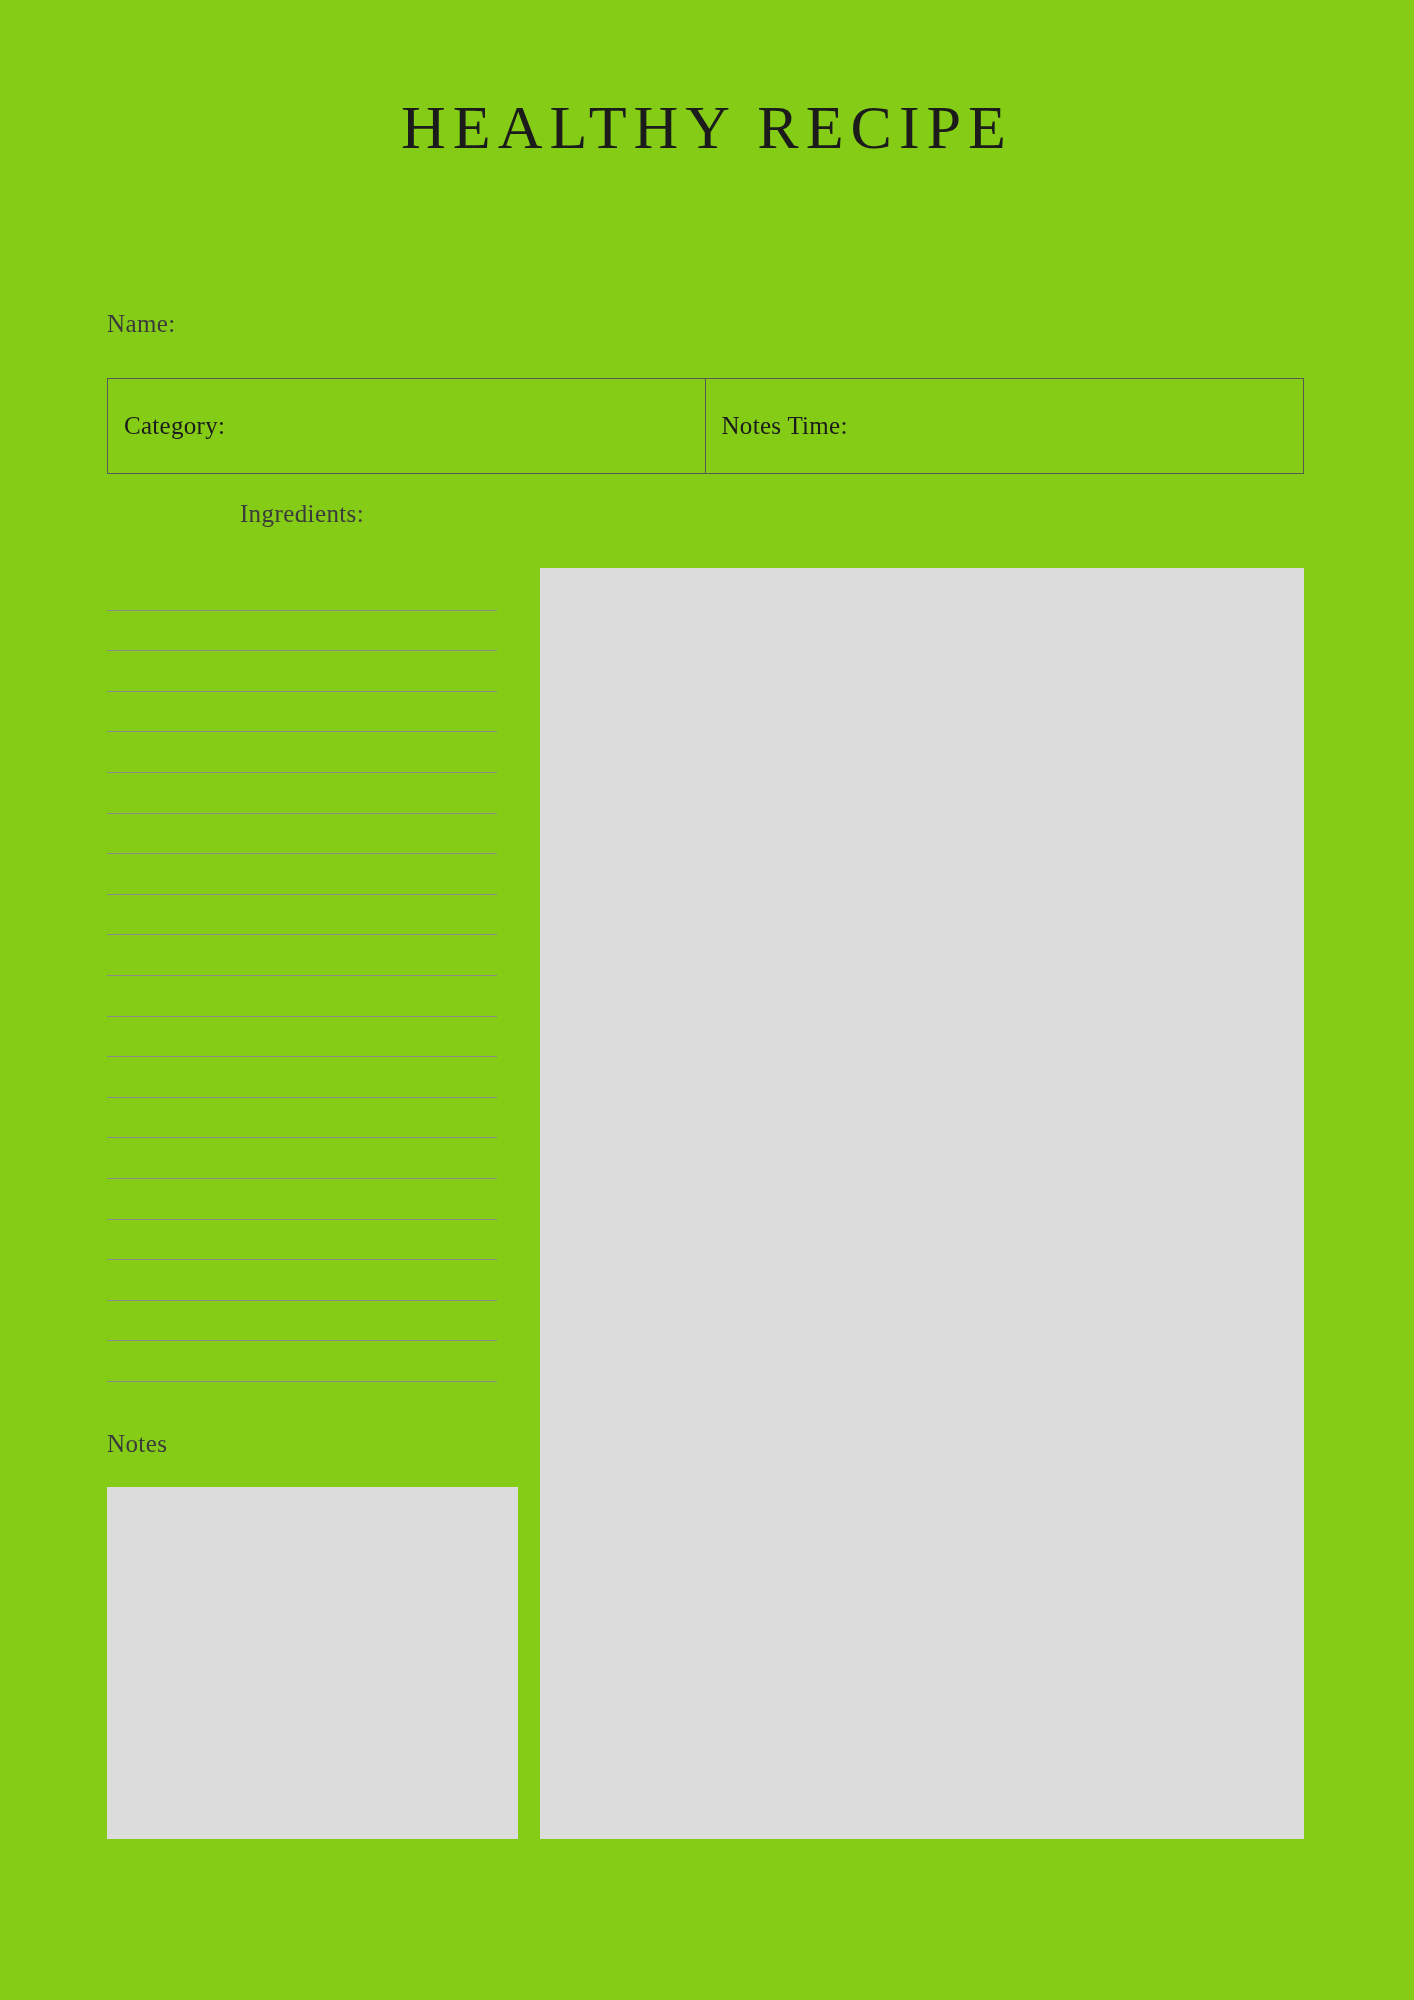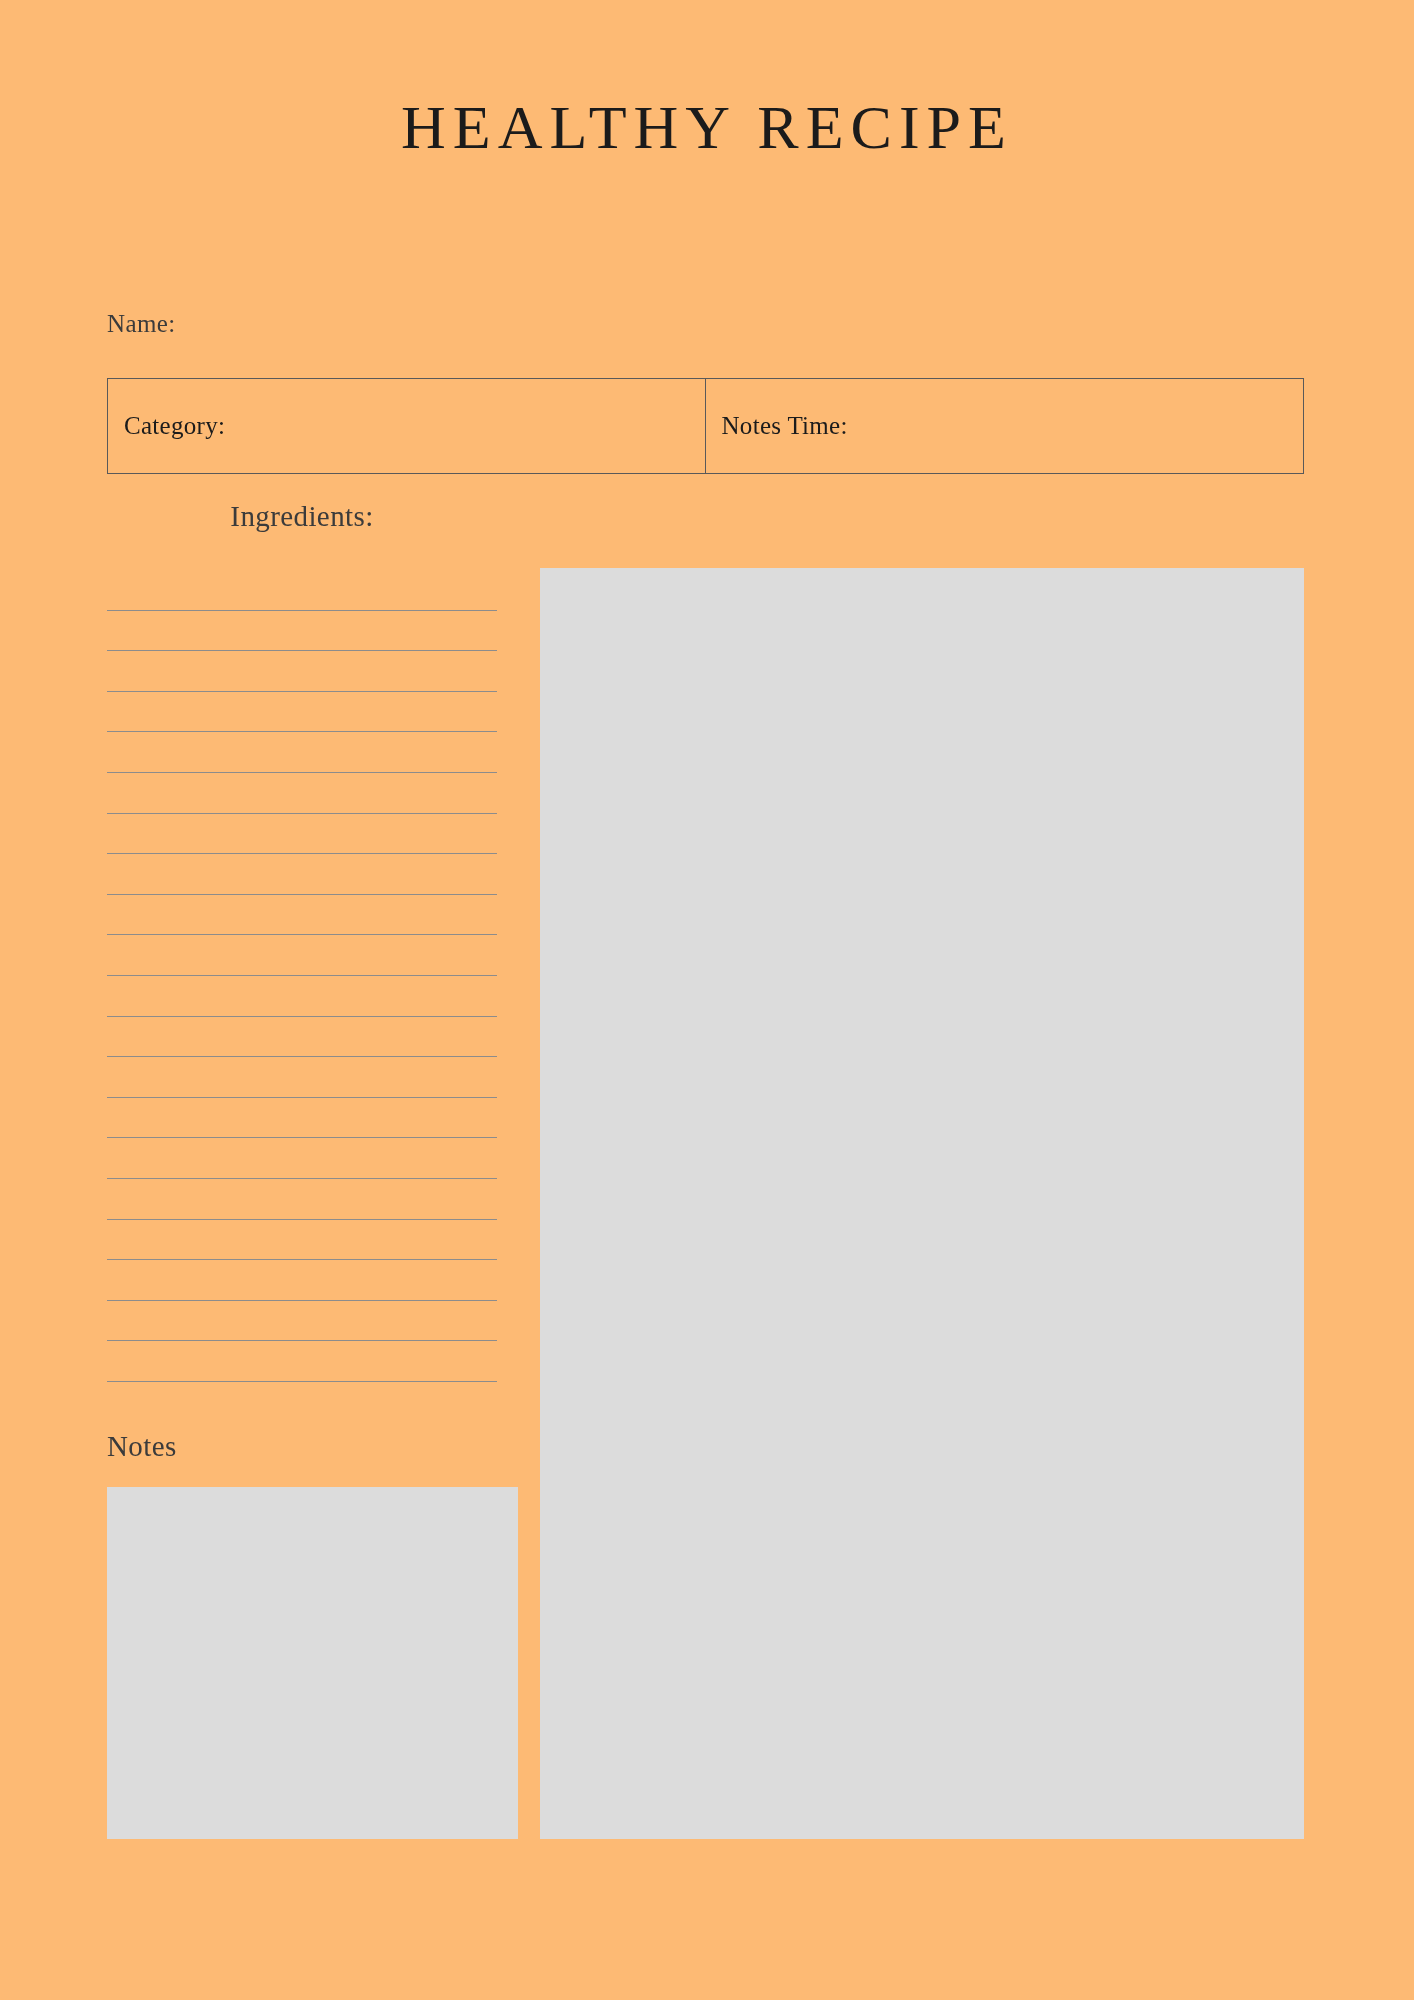--- a/index.html
+++ b/index.html
@@ -12,21 +12,21 @@
     height: 2000px;
     font-family: "Liberation Serif", serif;
     color: #231f20;
     position: relative;
     overflow: hidden;
   }
 
   .page {
     position: absolute;
     inset: 0;
-    background: #fdba74;
+    background: #84cc16;
   }
 
   
   .title {
     position: absolute;
     top: 96px;
     left: 0;
     width: 100%;
     text-align: center;
     font-family: "Liberation Serif", serif;
@@ -70,21 +70,21 @@
   }
   .info-cell-label {
     font-size: 25px;
     color: #1b1b1b;
     letter-spacing: 0.3px;
   }
 
   
   .col-heading {
     position: absolute;
-    font-size: 29px;
+    font-size: 25px;
     color: #3b3b3b;
     letter-spacing: 0.4px;
   }
   .ingredients-heading {
     left: 107px;
     top: 500px;
     width: 390px;
     text-align: center;
   }
   .notes-heading-right {

